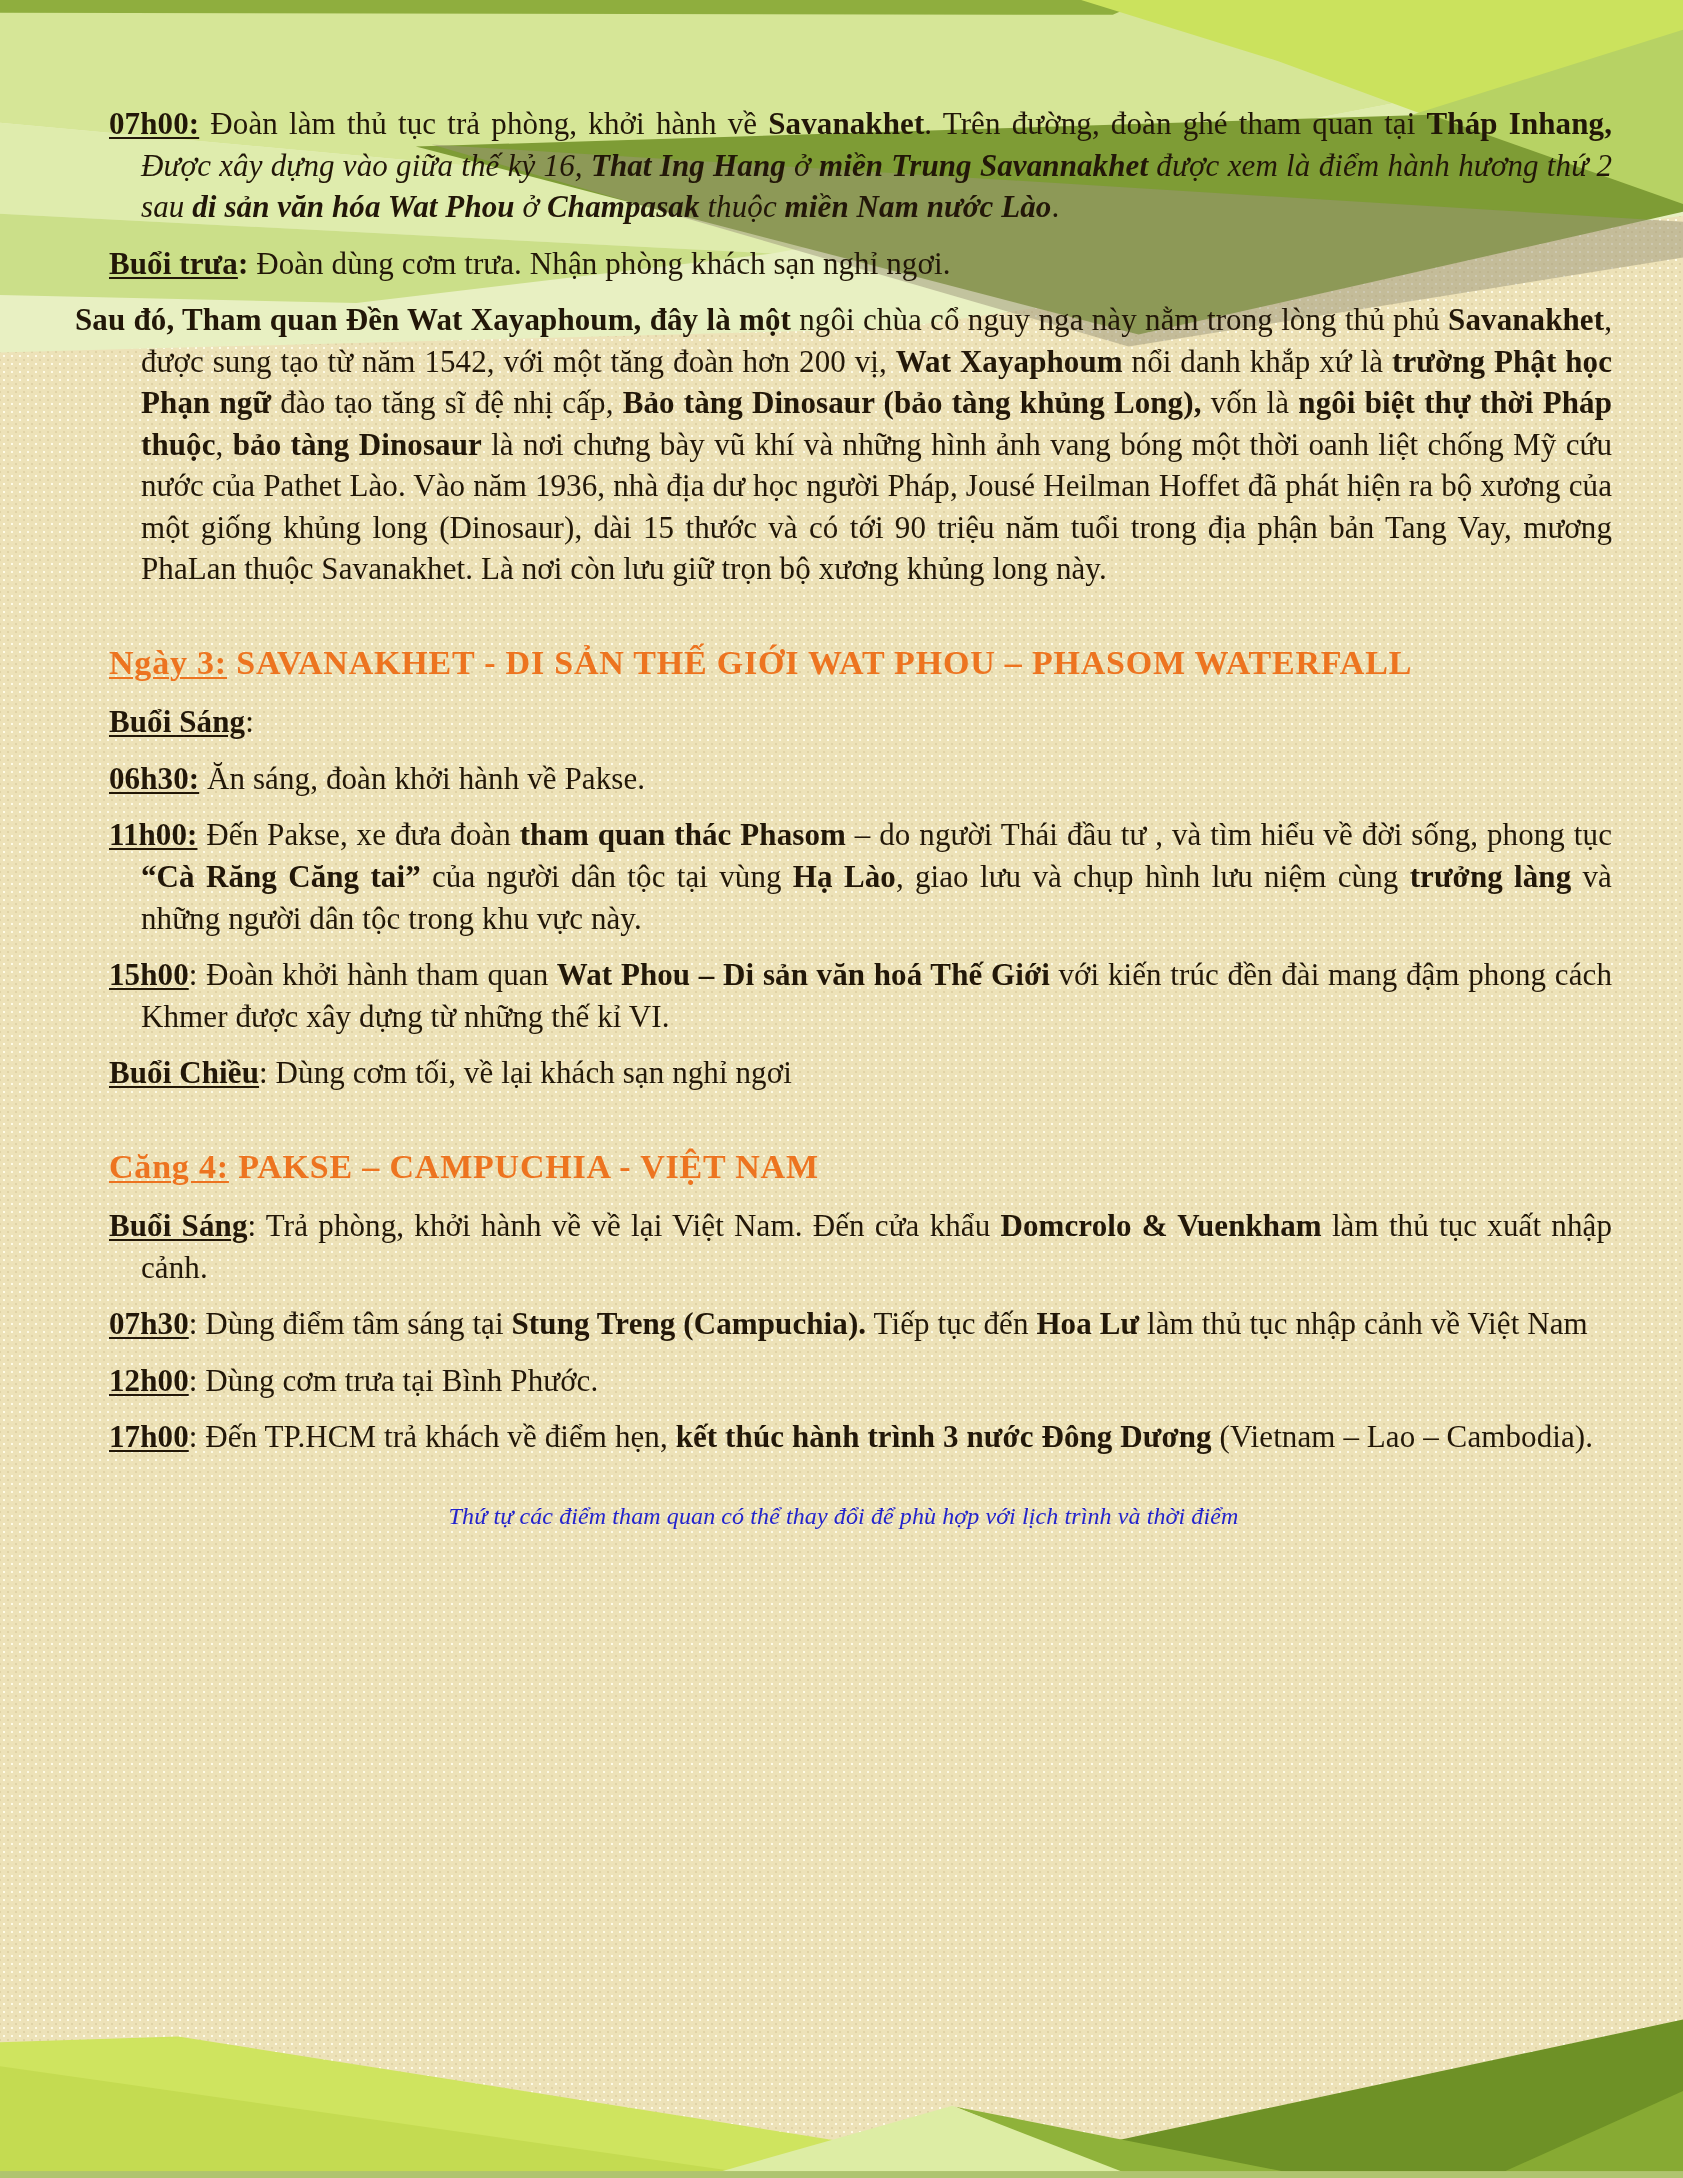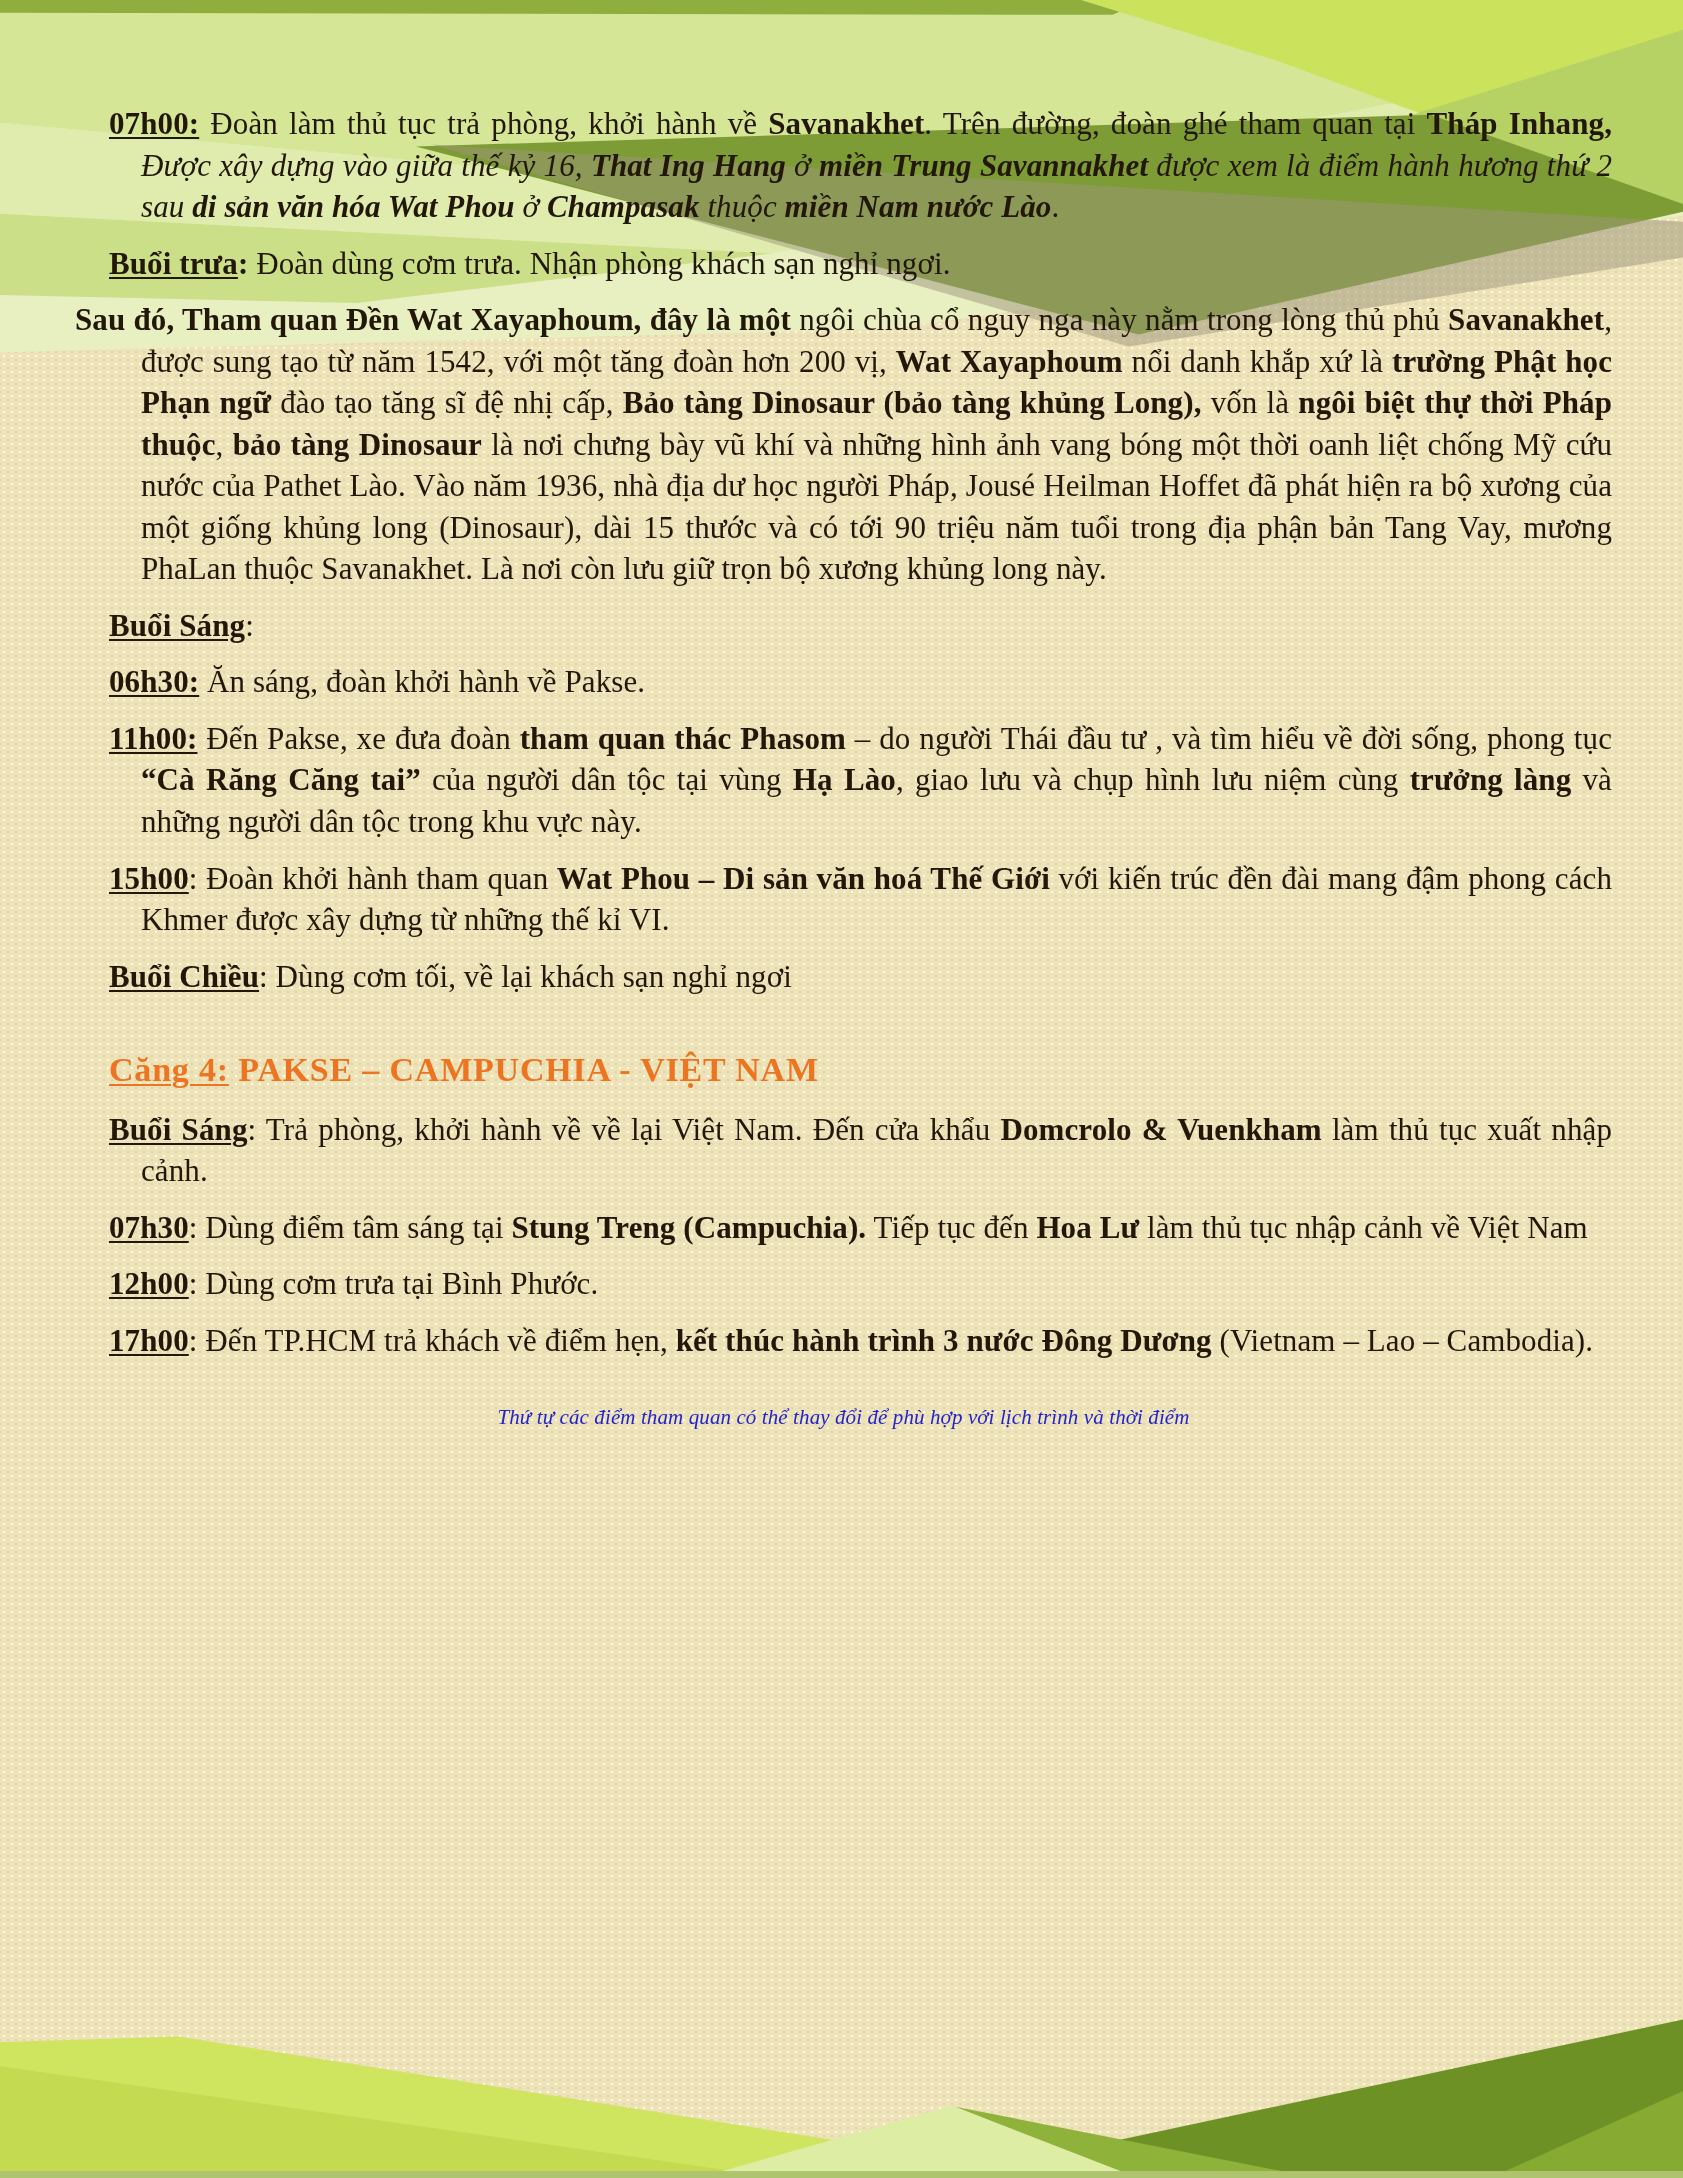--- a/index.html
+++ b/index.html
@@ -45,21 +45,21 @@
     color: var(--accent_orange, #ED7420);
     font-size:34px;
     font-weight:bold;
     letter-spacing:0.8px;
     margin-top:50px;
     margin-bottom:16px;
     text-align:left;
   }
   .note {
     color: var(--note_blue, #2323CC);
-    font-size:21px;
+    font-size:24px;
     text-align:center;
     margin-top:42px;
     padding-left:0;
     text-indent:0;
   }
 </style>
 </head>
 <body>
 
 <div class="page">
@@ -83,20 +83,21 @@
     <polygon fill="#8FB23A" points="965,128 1330,200 1140,200"></polygon>
     <polygon fill="#DDEDA4" points="705,200 1150,200 962,127"></polygon>
     <polygon fill="#87AA33" points="1505,200 1700,200 1700,112"></polygon>
     <rect fill="#AFC46F" x="0" y="193" width="1700" height="7"></rect>
   </svg>
 
   <main class="content" id="content">
       <div class="para entry"><span class="label">07h00:</span><span> Đoàn làm thủ tục trả phòng, khởi hành về </span><span class="b">Savanakhet</span><span>. Trên đường, đoàn ghé tham quan tại </span><span class="b">Tháp Inhang,</span><span class="i"> Được xây dựng vào giữa thế kỷ 16, </span><span class="b i">That Ing Hang</span><span class="i"> ở </span><span class="b i">miền Trung Savannakhet</span><span class="i"> được xem là điểm hành hương thứ 2 sau </span><span class="b i">di sản văn hóa Wat Phou</span><span class="i"> ở </span><span class="b i">Champasak</span><span class="i"> thuộc </span><span class="b i">miền Nam nước Lào</span><span>.</span></div>
       <div class="para entry"><span class="label">Buổi trưa</span><span class="b">:</span><span> Đoàn dùng cơm trưa. Nhận phòng khách sạn nghỉ ngơi.</span></div>
       <div class="para entry"><span class="b">Sau đó, Tham quan Đền Wat Xayaphoum, đây là một</span><span> ngôi chùa cổ nguy nga này nằm trong lòng thủ phủ </span><span class="b">Savanakhet</span><span>, được sung tạo từ năm 1542, với một tăng đoàn hơn 200 vị, </span><span class="b">Wat Xayaphoum</span><span> nổi danh khắp xứ là </span><span class="b">trường Phật học Phạn ngữ</span><span> đào tạo tăng sĩ đệ nhị cấp, </span><span class="b">Bảo tàng Dinosaur (bảo tàng khủng Long),</span><span> vốn là </span><span class="b">ngôi biệt thự thời Pháp thuộc</span><span>, </span><span class="b">bảo tàng Dinosaur</span><span> là nơi chưng bày vũ khí và những hình ảnh vang bóng một thời oanh liệt chống Mỹ cứu nước của Pathet Lào. Vào năm 1936, nhà địa dư học người Pháp, Jousé Heilman Hoffet đã phát hiện ra bộ xương của một giống khủng long (Dinosaur), dài 15 thước và có tới 90 triệu năm tuổi trong địa phận bản Tang Vay, mương PhaLan thuộc Savanakhet. Là nơi còn lưu giữ trọn bộ xương khủng long này.</span></div>
+      <div class="para day-heading"><span class="label">Ngày 3:</span><span class="b"> SAVANAKHET - DI SẢN THẾ GIỚI WAT PHOU – PHASOM WATERFALL</span></div>
       <div class="para entry"><span class="label">Buổi Sáng</span><span>:</span></div>
       <div class="para entry"><span class="label">06h30:</span><span> Ăn sáng, đoàn khởi hành về Pakse.</span></div>
       <div class="para entry"><span class="label">11h00:</span><span> Đến Pakse, xe đưa đoàn </span><span class="b">tham quan thác Phasom</span><span> – do người Thái đầu tư , và tìm hiểu về đời sống, phong tục </span><span class="b">“Cà Răng Căng tai”</span><span> của người dân tộc tại vùng </span><span class="b">Hạ Lào</span><span>, giao lưu và chụp hình lưu niệm cùng </span><span class="b">trưởng làng</span><span> và những người dân tộc trong khu vực này.</span></div>
       <div class="para entry"><span class="label">15h00</span><span>: Đoàn khởi hành tham quan </span><span class="b">Wat Phou – Di sản văn hoá Thế Giới</span><span> với kiến trúc đền đài mang đậm phong cách Khmer được xây dựng từ những thế kỉ VI.</span></div>
       <div class="para entry"><span class="label">Buổi Chiều</span><span>: Dùng cơm tối, về lại khách sạn nghỉ ngơi</span></div>
       <div class="para day-heading"><span class="label">Căng 4:</span><span class="b"> PAKSE – CAMPUCHIA - VIỆT NAM</span></div>
       <div class="para entry"><span class="label">Buổi Sáng</span><span>: Trả phòng, khởi hành về về lại Việt Nam. Đến cửa khẩu </span><span class="b">Domcrolo &amp; Vuenkham</span><span> làm thủ tục xuất nhập cảnh.</span></div>
       <div class="para entry"><span class="label">07h30</span><span>: Dùng điểm tâm sáng tại </span><span class="b">Stung Treng (Campuchia).</span><span> Tiếp tục đến </span><span class="b">Hoa Lư</span><span> làm thủ tục nhập cảnh về Việt Nam</span></div>
       <div class="para entry"><span class="label">12h00</span><span>: Dùng cơm trưa tại Bình Phước.</span></div>
       <div class="para entry"><span class="label">17h00</span><span>: Đến TP.HCM trả khách về điểm hẹn, </span><span class="b">kết thúc hành trình 3 nước Đông Dương</span><span> (Vietnam – Lao – Cambodia).</span></div>

